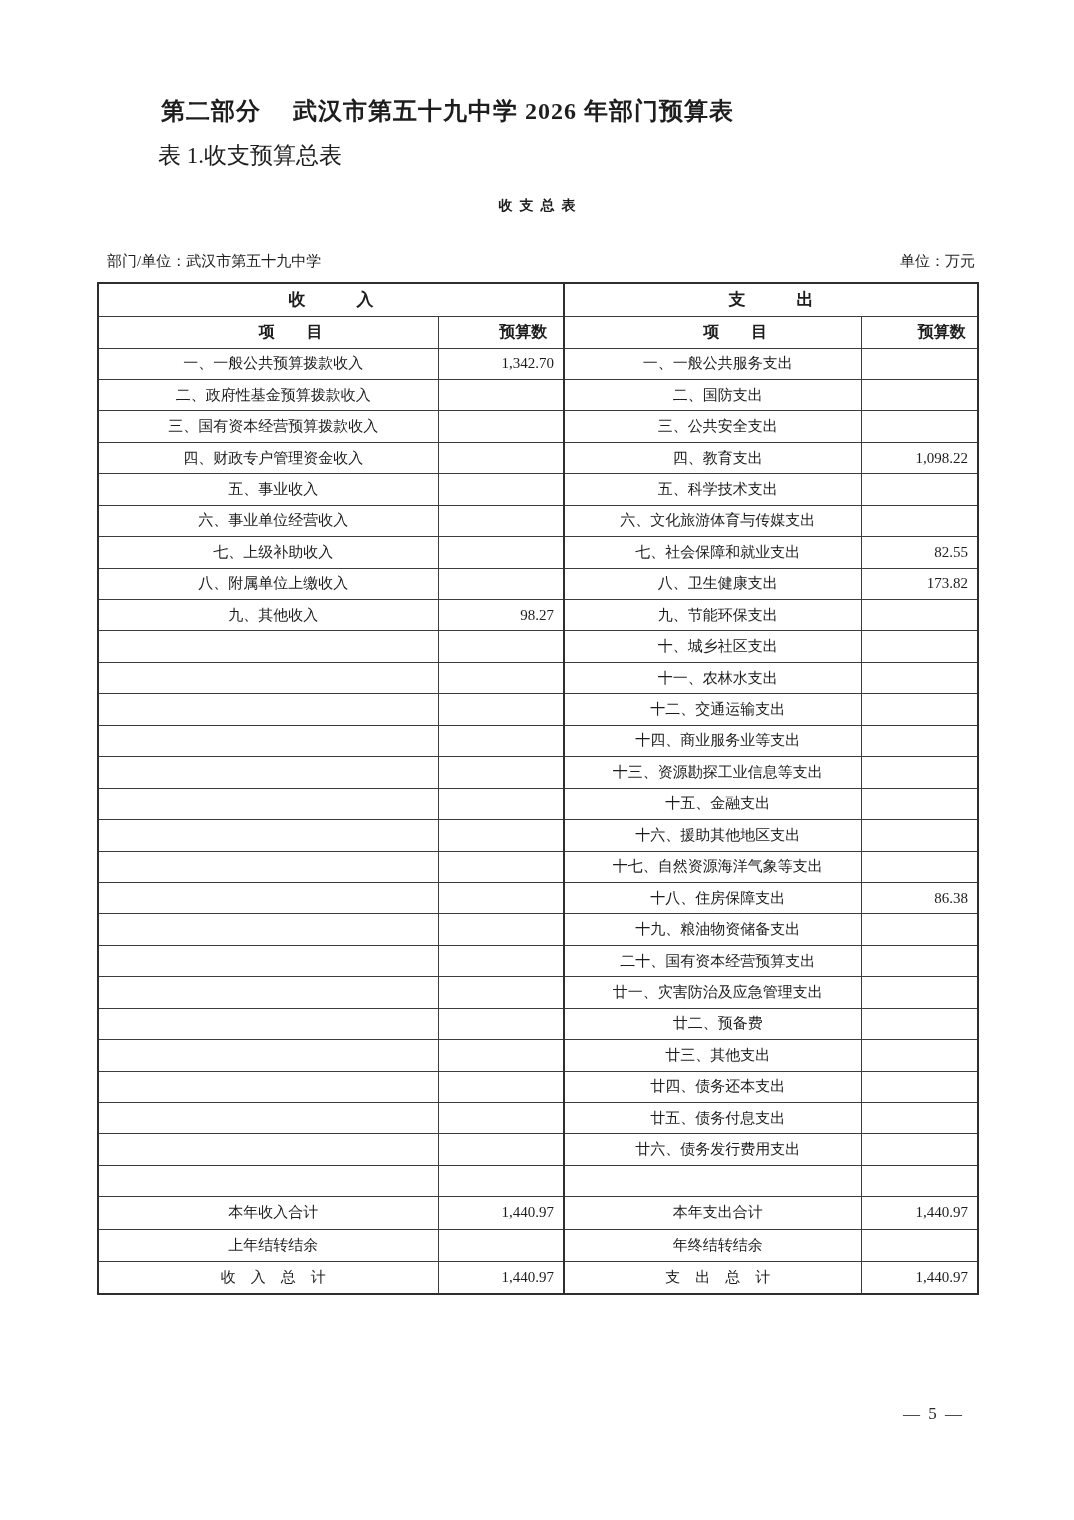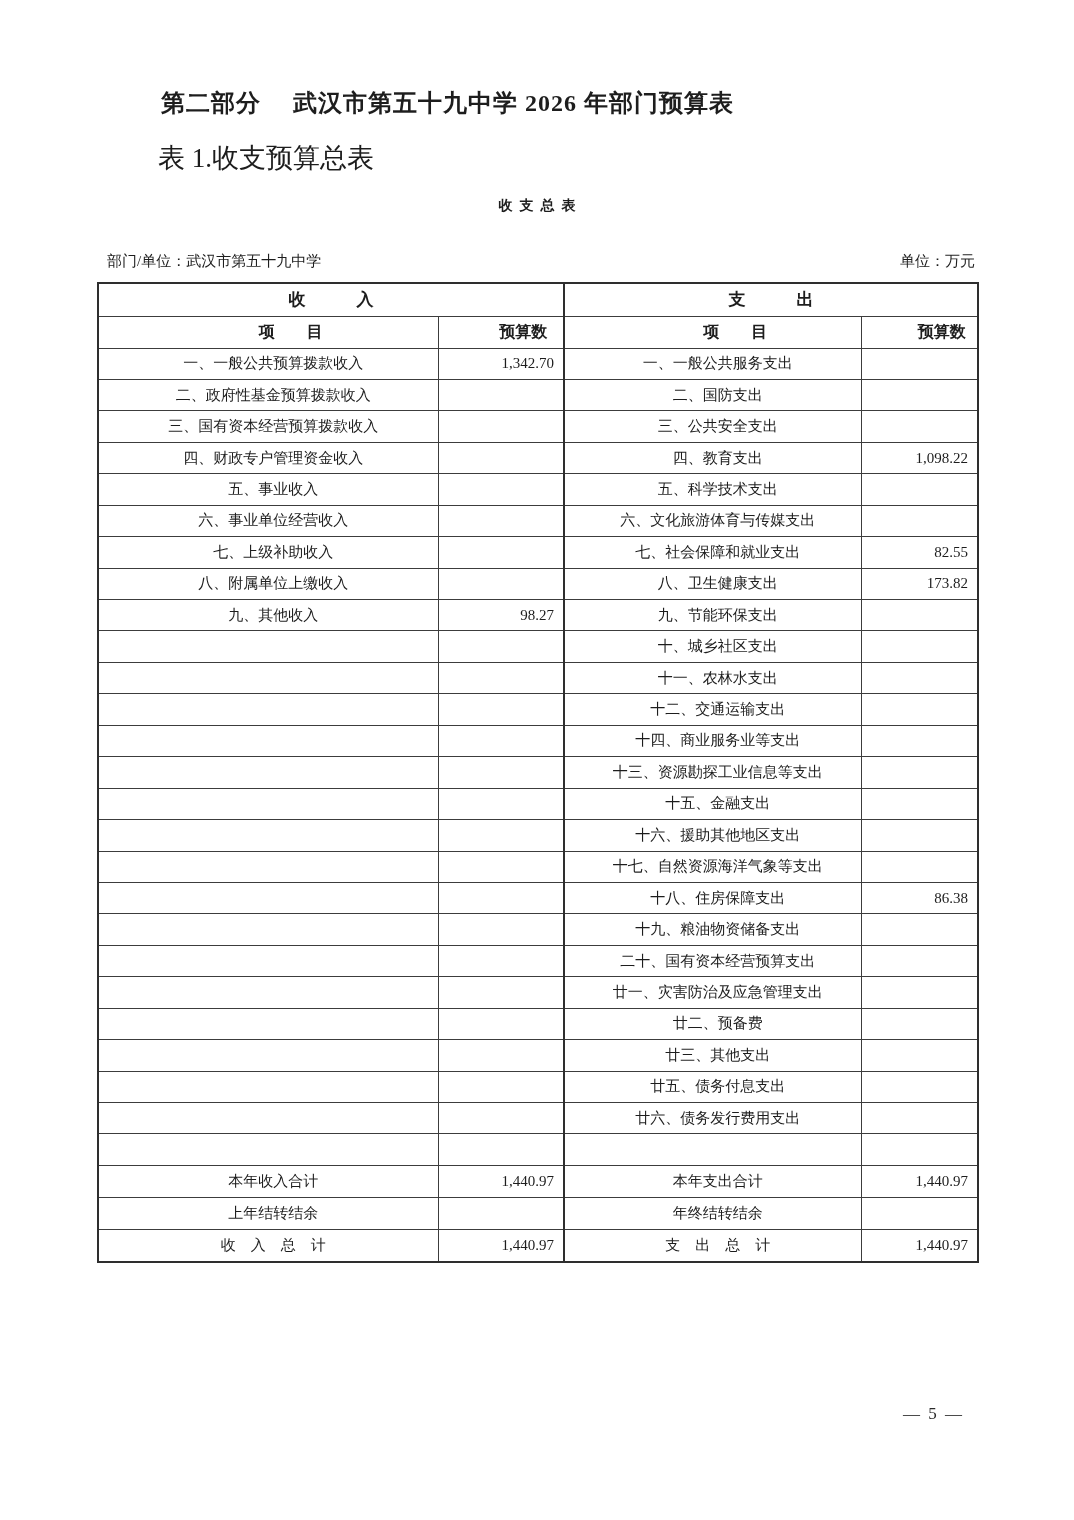--- a/index.html
+++ b/index.html
@@ -10,31 +10,31 @@
     height: 1520px;
     background: #ffffff;
     margin: 0 auto;
     font-family: "Liberation Serif", "DejaVu Serif", serif;
     color: #1d1d1d;
     overflow: hidden;
   }
   .section-title {
     position: absolute;
     left: 161px;
-    top: 87px;
+    top: 95px;
     font-size: 24px;
     font-weight: bold;
     letter-spacing: 1px;
     white-space: pre;
   }
   .table-label {
     position: absolute;
     left: 158px;
     top: 140px;
-    font-size: 27px;
+    font-size: 23px;
     font-weight: normal;
     white-space: pre;
   }
   .table-caption {
     position: absolute;
     left: 0;
     top: 197px;
     width: 100%;
     text-align: center;
     font-size: 14px;
@@ -273,20 +273,26 @@
     </tr>
         <tr>
       <td class="cell-label"></td>
       <td class="cell-num divider-right"></td>
       <td class="cell-label">廿三、其他支出</td>
       <td class="cell-num"></td>
     </tr>
         <tr>
       <td class="cell-label"></td>
       <td class="cell-num divider-right"></td>
+      <td class="cell-label">廿四、债务还本支出</td>
+      <td class="cell-num"></td>
+    </tr>
+        <tr>
+      <td class="cell-label"></td>
+      <td class="cell-num divider-right"></td>
       <td class="cell-label">廿五、债务付息支出</td>
       <td class="cell-num"></td>
     </tr>
         <tr>
       <td class="cell-label"></td>
       <td class="cell-num divider-right"></td>
       <td class="cell-label">廿六、债务发行费用支出</td>
       <td class="cell-num"></td>
     </tr>
         <tr>

